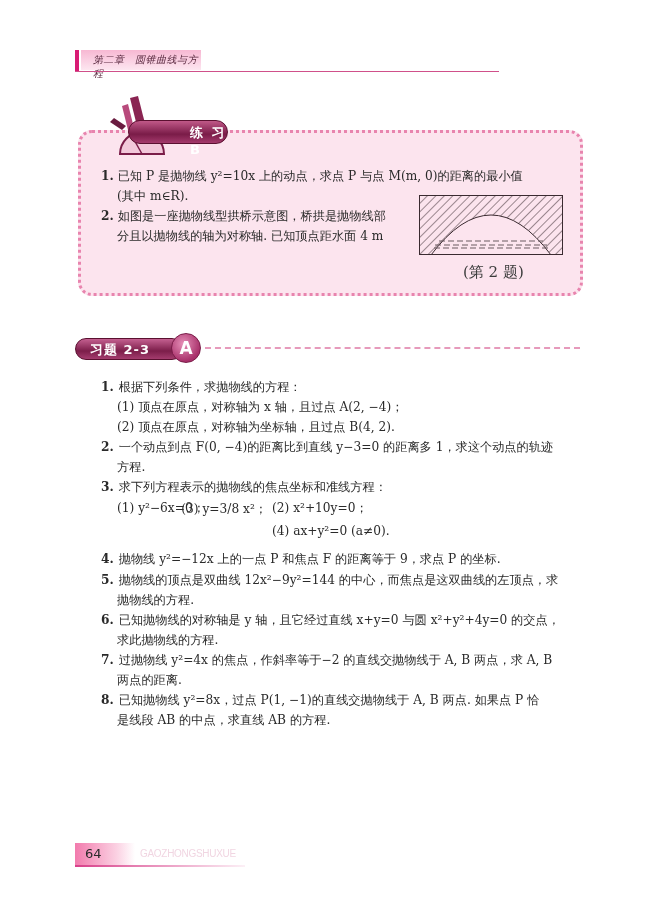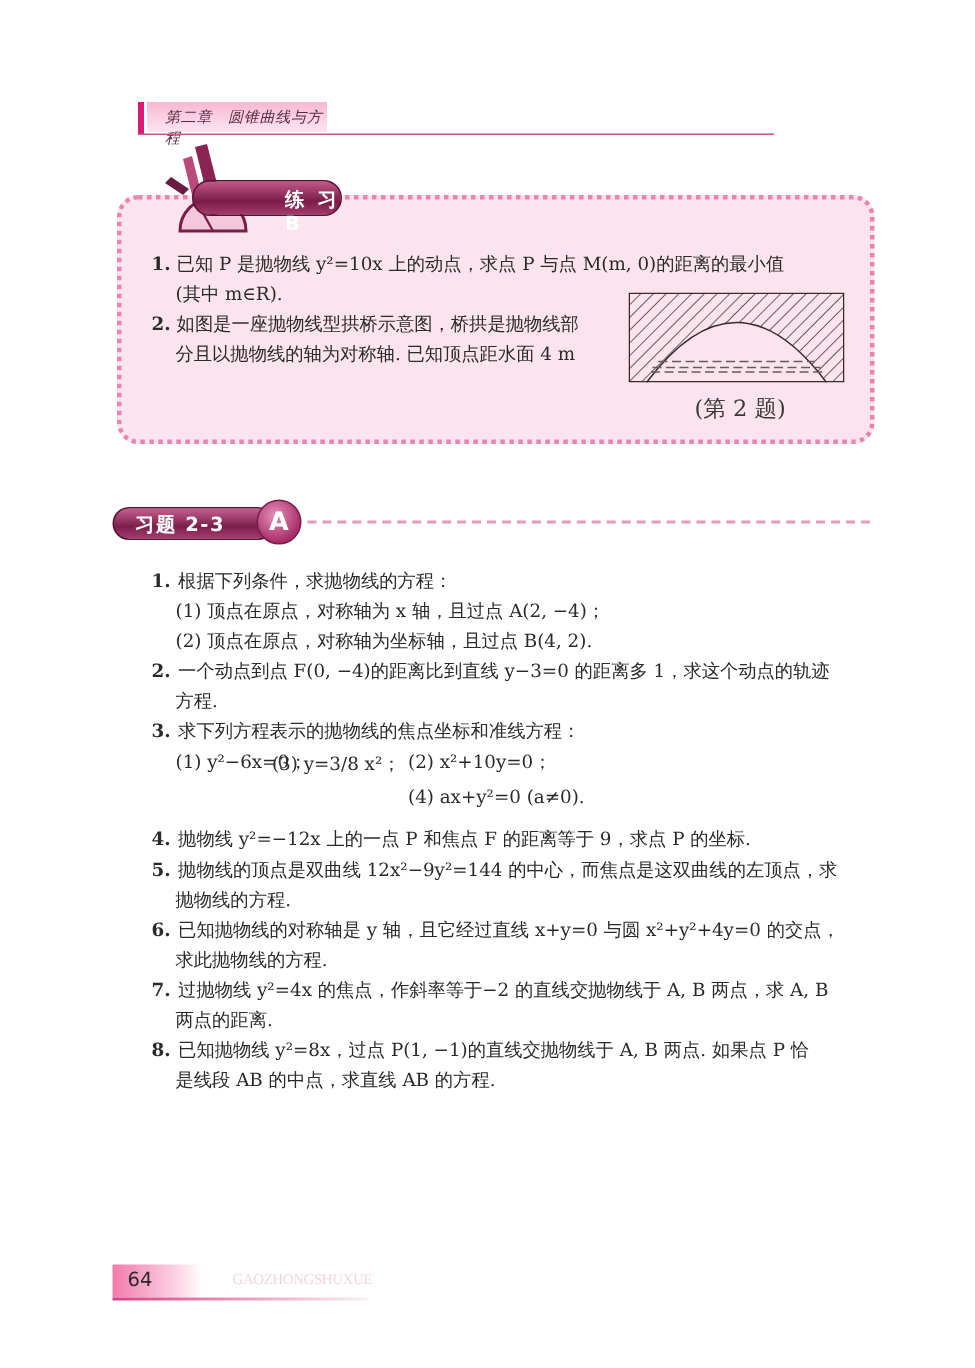--- a/index.html
+++ b/index.html
@@ -1,20 +1,20 @@
 <!DOCTYPE html>
 <html><head>
 <meta charset="utf-8">
 <style>
   * { box-sizing: border-box; margin: 0; padding: 0; }
   html, body { width: 650px; height: 912px; background: #ffffff; overflow: hidden; }
   body { position: relative; font-family: "DejaVu Serif", "Liberation Serif", serif; color: #2a2a2a; }
 
   
-  .chapter-header { position: absolute; left: 92px; top: 50px; width: 424px; height: 22px; margin-top: 18px; }
+  .chapter-header { position: absolute; left: 75px; top: 50px; width: 424px; height: 22px; }
   .chapter-header .bar-left { position: absolute; left: 0; top: 0; width: 4px; height: 22px; background: #d81b74; }
   .chapter-header .tab { position: absolute; left: 6px; top: 0; width: 120px; height: 20px;
     background: linear-gradient(to bottom, #f7b8d3, #fde6f0); }
   .chapter-header .tab span { position: absolute; left: 12px; top: 3px; font-family: "DejaVu Sans", sans-serif; font-size: 10px; font-style: italic; color: #5a2a40; letter-spacing: 0.5px; }
   .chapter-header .rule { position: absolute; left: 0; top: 21px; width: 424px; height: 1px; background: #d0508a; }
 
   
   .practice-box { position: absolute; left: 78px; top: 130px; width: 505px; height: 166px;
     background: #fce4ee; border: 3px dotted #e884ae; border-radius: 14px; }
   .practice-logo { position: absolute; left: 92px; top: 96px; width: 140px; height: 70px; }
@@ -43,21 +43,21 @@
   .ex-dash { position: absolute; left: 205px; top: 347px; width: 375px; height: 0; border-top: 2px dashed #e69abb; }
 
   .ex-q { position: absolute; left: 101px; font-size: 12.2px; line-height: 20px; color: #2a2a2a; }
   .ex-q .num { font-weight: bold; margin-right: 5px; }
   .indent { padding-left: 16px; }
 
   
   .footer { position: absolute; left: 75px; top: 843px; width: 200px; height: 24px; padding-left: 42px; }
   .footer .pg-bg { position: absolute; left: 0; top: 0; width: 60px; height: 22px; background: linear-gradient(to right, #f27bad, #fbd2e3 70%, rgba(255,255,255,0)); }
   .footer .pg { position: absolute; left: 10px; top: 3px; font-family: "DejaVu Sans", sans-serif; font-size: 13px; color: #2a2a2a; }
-  .footer .brand { position: absolute; left: 80px; top: 5px; font-family: Liberation Serif, serif; font-size: 10px; color: #f1d6e2; letter-spacing: -0.3px; }
+  .footer .brand { position: absolute; left: 65px; top: 5px; font-family: Liberation Sans, sans-serif; font-size: 10px; color: #f1d6e2; letter-spacing: -0.3px; }
   .footer .line { position: absolute; left: 0; top: 22px; width: 170px; height: 2px; background: linear-gradient(to right, #d8408a, rgba(240,180,210,0.2)); }
 </style>
 </head>
 <body>
 
 <div class="chapter-header">
   <div class="bar-left"></div>
   <div class="tab">
     <span>第二章　圆锥曲线与方程</span>
   </div>

